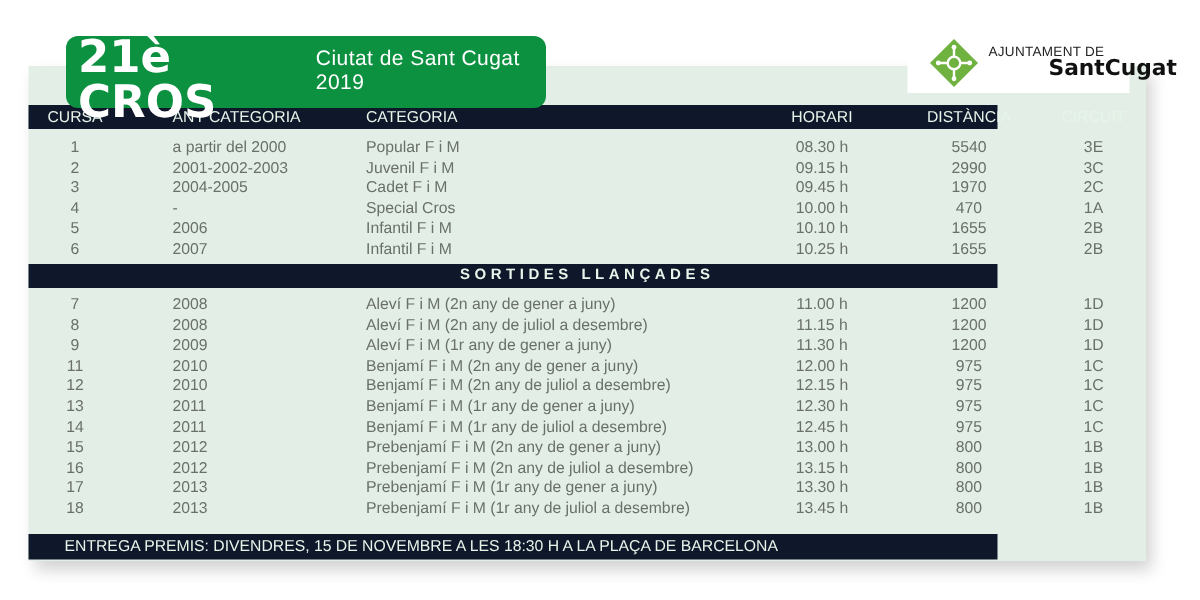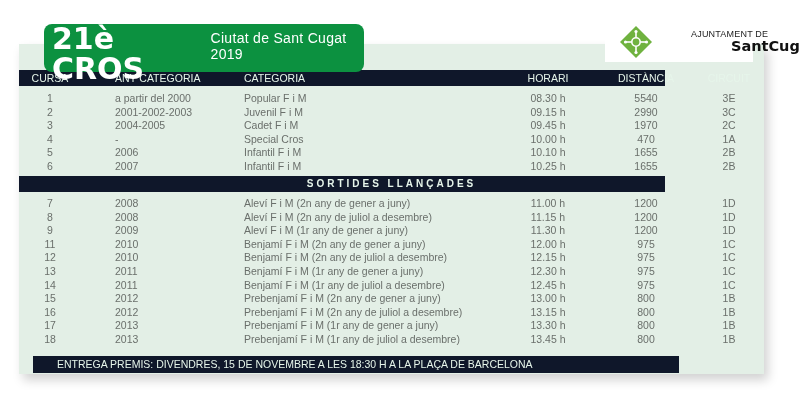--- a/index.html
+++ b/index.html
@@ -1,29 +1,29 @@
 <!DOCTYPE html>
 <html><head>
 <meta charset="utf-8">
 <style>
   html, body { margin:0; padding:0; }
   body { width:800px; height:400px; background:#ffffff; position:relative; overflow:hidden; font-family:"Liberation Sans", sans-serif; }
   .card { position:absolute; left:19px; top:44px; width:745px; height:330px; background:#e3efe6; box-shadow: 4px 6px 10px rgba(0,0,0,0.18); }
   .title-badge { position:absolute; left:44px; top:24px; width:320px; height:48px; background:#0c9140; border-radius:8px; display:flex; align-items:flex-start; padding-left:8px; box-sizing:border-box; z-index:2; }
   .title-main { color:#fff; font-family:"DejaVu Sans", sans-serif; font-weight:bold; font-size:30px; letter-spacing:0px; line-height:1; }
   .title-sub { color:#fff; font-size:14px; margin-left:12px; margin-top:6px; letter-spacing:0.3px; }
-  .logo-box { position:absolute; left:605px; top:22px; width:148px; height:40px; background:#fff; z-index:2; display:flex; align-items:center;gap:32px; }
+  .logo-box { position:absolute; left:605px; top:22px; width:148px; height:40px; background:#fff; z-index:2; display:flex; align-items:center; }
   .logo-mark { width:34px; height:34px; margin-left:14px; position:relative; }
   .logo-text { margin-left:6px; line-height:1; }
   .logo-top { font-size:9px; color:#222; letter-spacing:0.2px; }
   .logo-bottom { font-size:14.5px; font-weight:bold; color:#111; font-family:"DejaVu Sans", sans-serif;margin-left:40px; }
   .bar { position:absolute; left:19px; width:646px; background:#0f172a; color:#e6f5ea; font-size:10.5px; }
   .header-bar { top:70px; height:16px; }
   .section-bar { top:176px; height:16px; }
-  .footer-bar { top:356px; height:17px;margin-left:14px; }
+  .footer-bar { top:356px; height:17px; }
   .col { position:absolute; white-space:nowrap; line-height:16px; }
   .c-cursa { left:0; width:62px; text-align:center; }
   .c-any { left:96px; }
   .c-cat { left:225px; }
   .c-hor { left:504px; width:50px; text-align:center; }
   .c-dist { left:597px; width:60px; text-align:center; }
   .c-circ { left:680px; width:60px; text-align:center; }
   .section-label { position:absolute; left:0; width:745px; text-align:center; line-height:16px; letter-spacing:3px; font-size:10px;font-weight:bold; }
   .footer-label { position:absolute; left:24px; line-height:17px; font-size:10.5px; }
   .rows { position:absolute; left:19px; width:745px; }

